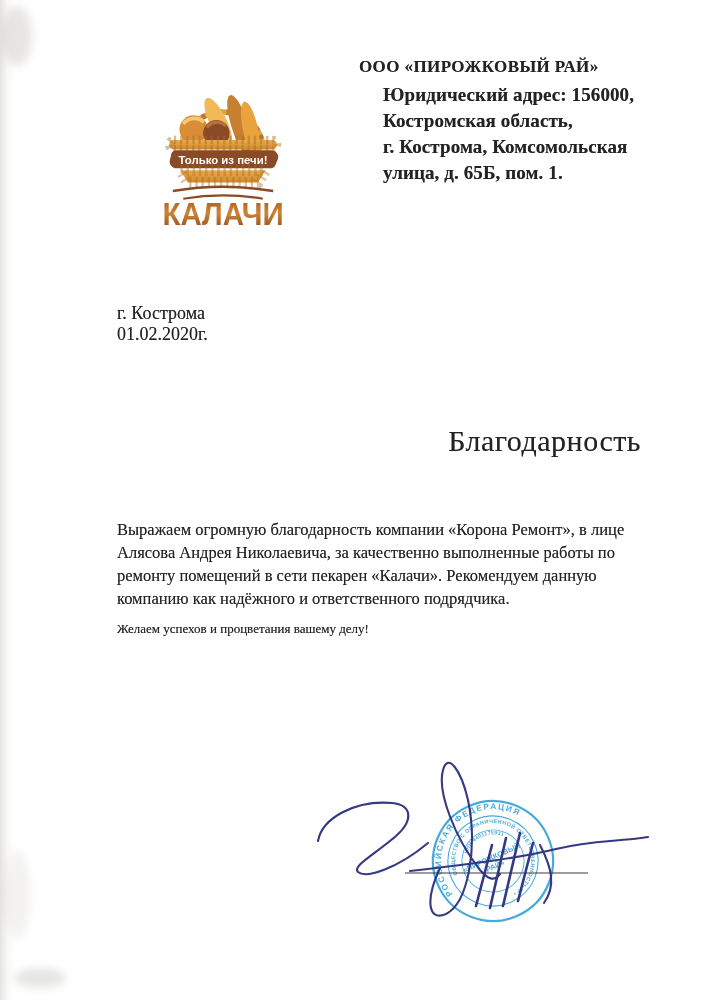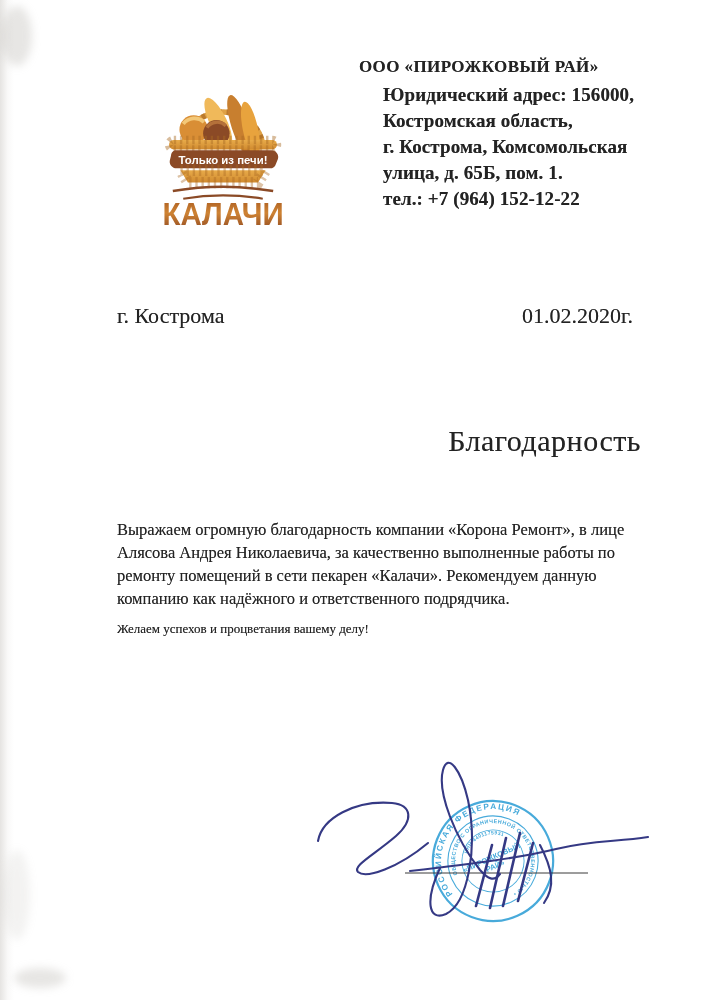--- a/index.html
+++ b/index.html
@@ -41,21 +41,22 @@
     font-size: 19px; font-weight: bold; line-height: 26px; letter-spacing: 0.1px; margin-left: 38px;
   }
 
   
   .logo-wrap { position: absolute; left: 152px; top: 86px; width: 142px; height: 136px; }
 
   
   .meta-row {
     position: absolute; left: 117px; top: 303px; width: 516px;
     display: flex; justify-content: space-between;
-    font-size: 22px;
+    font-size: 18px;
+    flex-direction: column;
   }
 
   
   .doc-title {
     position: absolute; left: 117px; top: 424px; width: 524px;
     text-align: right; font-size: 30px; font-weight: normal; letter-spacing: 0.5px;
   }
 
   
   .doc-paragraph {
@@ -125,21 +126,20 @@
 
       <text x="75" y="147" text-anchor="middle" font-family="Liberation Sans, sans-serif" font-size="33" font-weight="bold" fill="url(#brandGrad)" textLength="128" lengthAdjust="spacingAndGlyphs">КАЛАЧИ</text>
     </svg>
   </div>
 
   <div class="letterhead doc-text">
     <div class="company-name">ООО «ПИРОЖКОВЫЙ РАЙ»</div>
     <div class="company-address">
       <div>Юридический адрес: 156000, Костромская область,</div>
       <div>г. Кострома, Комсомольская улица, д. 65Б, пом. 1.</div>
-      <div>тел.: +7 (964) 152-12-22</div>
     </div>
   </div>
 
   <div class="meta-row doc-text">
     <span>г. Кострома</span>
     <span>01.02.2020г.</span>
   </div>
 
   <div class="doc-title doc-text">Благодарность</div>
 

